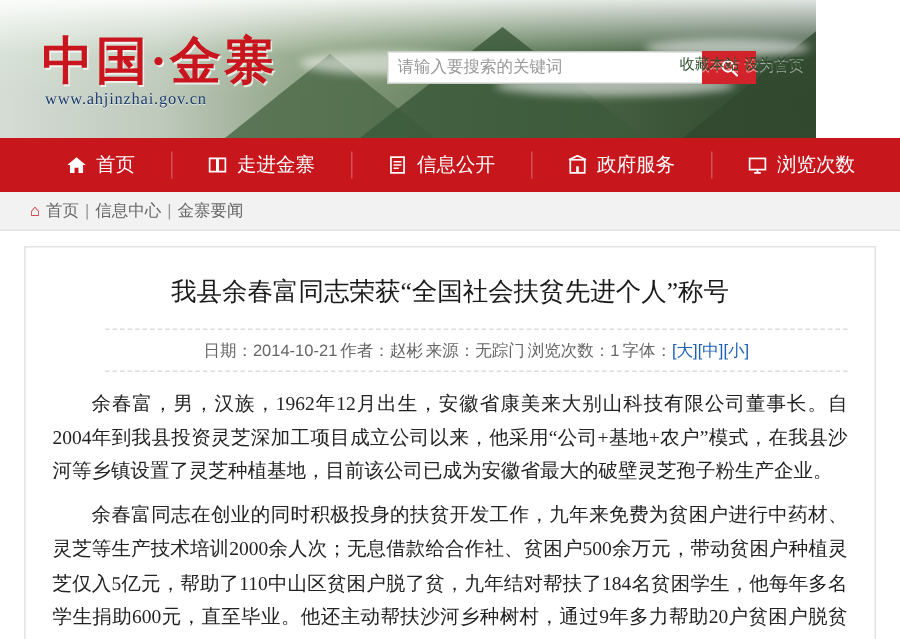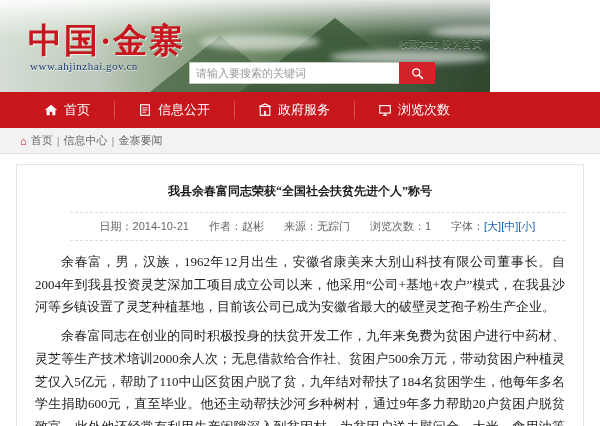--- a/index.html
+++ b/index.html
@@ -9,21 +9,21 @@
     background: #ffffff;
     font-family: "Liberation Sans", sans-serif;
     overflow: hidden;
   }
   .page { width: 600px; height: 426px; position: relative; background: #fff; }
 
   
   .header {
     position: relative;
     height: 92px;
-    width: 490px;
+    width: 544px;
     overflow: hidden;
     background: #2f4f3c;
   }
   .header-bg {
     position: absolute; inset: 0;
     background:
       linear-gradient(180deg, rgba(255,255,255,0.85) 0%, rgba(235,240,235,0.55) 18%, rgba(120,150,120,0.15) 40%, rgba(35,60,40,0.10) 70%),
       linear-gradient(90deg, #e9efe8 0%, #cfd9cb 20%, #8fa483 42%, #5d7a55 62%, #3f5a3c 80%, #2d4430 100%);
   }
   .mountain {
@@ -65,25 +65,24 @@
     color: #1b3a6b;
     font-family: "Liberation Serif", serif;
     font-size: 11px;
     letter-spacing: 0.5px;
     text-shadow: 0 1px 0 rgba(255,255,255,0.8);
   }
 
   
   .search-wrap {
     position: absolute;
-    right: 55px; top: 34px;
+    right: 40px; top: 34px;
     display: flex;
     align-items: flex-start;
     height: 22px;
-    margin-top: 28px;
   }
   .search-input {
     width: 210px; height: 22px;
     border: 1px solid #c8cec6;
     border-right: none;
     background: #fff;
     font-size: 11px;
     color: #333;
     padding: 0 6px;
     outline: none;
@@ -159,36 +158,36 @@
     border: 1px solid #e4e4e4;
     background: #fff;
     height: 266px;
     padding: 14px 18px 0 18px;
     overflow: hidden;
     position: relative;
   }
   .article-title {
     text-align: center;
     font-family: "Liberation Serif", serif;
-    font-size: 12px;
-    font-weight: bold;
+    font-size: 17px;
+    font-weight: normal;
     color: #1a1a1a;
     line-height: 1.4;
     padding: 4px 10px 12px 10px;
   }
   .meta {
     border-top: 1px dashed #dcdcdc;
     border-bottom: 1px dashed #dcdcdc;
     padding: 6px 0;
     font-size: 11px;
     color: #666;
     display: flex;
     align-items: center;
     justify-content: center;
-    gap: 20px;
+    gap: 2px;
     flex-wrap: nowrap;
     margin-left: 35px;
   }
   .meta span { white-space: nowrap; }
   .meta .fs-link { color: #1a5fb4; cursor: pointer; }
   .meta .swatches { display: inline-flex; gap: 2px; vertical-align: middle; }
   .sw { width: 9px; height: 9px; border: 1px solid #bbb; display: inline-block; }
   .body-text {
     margin-top: 10px;
     font-family: "Liberation Serif", serif;
@@ -237,20 +236,28 @@
       <span>
         <svg width="14" height="14" viewBox="0 0 16 16">
             <path d="M8 2 L15 8 L13 8 L13 14 L9.5 14 L9.5 10 L6.5 10 L6.5 14 L3 14 L3 8 L1 8 Z" fill="#fff"></path>
           </svg>
       </span>
       <span>首页</span>
     </div>
     <div class="nav-item">
       <span>
         <svg width="14" height="14" viewBox="0 0 16 16">
+            <path d="M2 3 L7.5 3 L7.5 13 L2 13 Z M8.5 3 L14 3 L14 13 L8.5 13 Z" fill="none" stroke="#fff" stroke-width="1.3"></path>
+          </svg>
+      </span>
+      <span>走进金寨</span>
+    </div>
+    <div class="nav-item">
+      <span>
+        <svg width="14" height="14" viewBox="0 0 16 16">
             <rect x="3" y="2" width="10" height="12" fill="none" stroke="#fff" stroke-width="1.3"></rect>
             <line x1="5" y1="5.5" x2="11" y2="5.5" stroke="#fff" stroke-width="1.1"></line>
             <line x1="5" y1="8" x2="11" y2="8" stroke="#fff" stroke-width="1.1"></line>
             <line x1="5" y1="10.5" x2="9" y2="10.5" stroke="#fff" stroke-width="1.1"></line>
           </svg>
       </span>
       <span>信息公开</span>
     </div>
     <div class="nav-item">
       <span>

